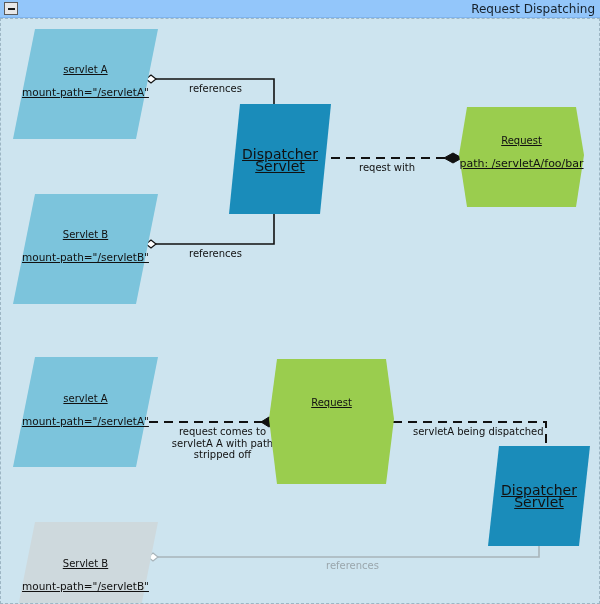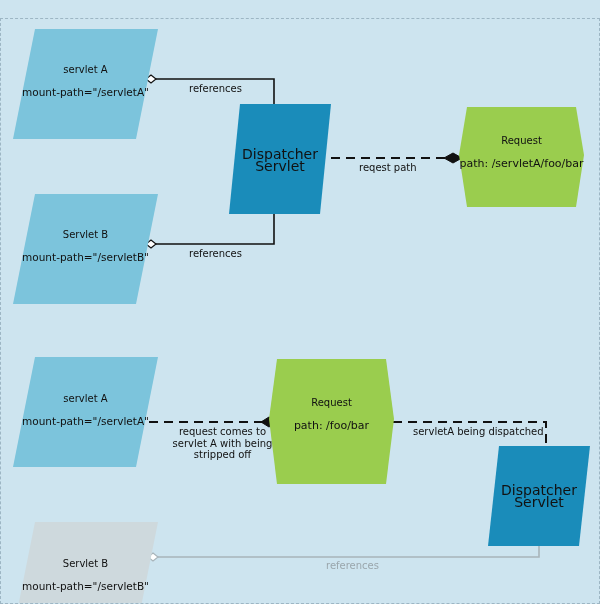--- a/index.html
+++ b/index.html
@@ -83,20 +83,21 @@
     height: 100%;
   }
   .node .node-label {
     position: absolute;
     left: 0;
     width: 100%;
     text-align: center;
     color: #111111;
     white-space: nowrap;
     pointer-events: none;
+    text-decoration: underline;
   }
   .servlet-node .node-title,
   .dispatcher-node .node-title,
   .request-node .node-title {
     font-size: 10px;
   }
   .servlet-node .node-sub {
     font-size: 10.5px;
   }
   .request-node .node-sub {
@@ -119,20 +120,26 @@
   }
   .edge-label.muted {
     color: #9aa6ac;
   }
 </style>
 </head>
 <body>
 
 <div id="app-window">
 
+  <div id="title-bar">
+    <div id="minimize-button">
+      <div class="bar"></div>
+    </div>
+    <div id="title-text">Request Dispatching</div>
+  </div>
 
   <div id="canvas">
 
     <svg id="edges-layer" viewBox="0 0 600 586" width="600" height="586">
 
       <g>
         <path d="M 153,60 L 273,60 L 273,115" fill="none" stroke="#111111" stroke-width="1.6"></path>
         <polygon points="145,60 150,56 155,60 150,64" fill="#ffffff" stroke="#111111" stroke-width="1.2"></polygon>
       </g>
 
@@ -158,24 +165,24 @@
       <g>
         <path d="M 155,538 L 538,538 L 538,500" fill="none" stroke="#a8b4ba" stroke-width="1.6"></path>
         <polygon points="147,538 152,534 157,538 152,542" fill="#ffffff" stroke="#a8b4ba" stroke-width="1.2"></polygon>
       </g>
     </svg>
 
     <div class="edge-label" style="left:188px; top:64px;">references</div>
 
     <div class="edge-label" style="left:188px; top:229px;">references</div>
 
-    <div class="edge-label" style="left:358px; top:143px;">reqest path</div>
+    <div class="edge-label" style="left:358px; top:143px;">reqest with</div>
 
     <div class="edge-label" style="left:164px; top:407px; width:115px;">request comes to
-servlet A with being
+servletA A with path
 stripped off</div>
 
     <div class="edge-label" style="left:412px; top:407px;">servletA being dispatched</div>
 
     <div class="edge-label muted" style="left:325px; top:541px;">references</div>
 
     <div class="node servlet-node" style="left:12px; top:10px; width:145px; height:110px;">
       <svg class="shape" viewBox="0 0 145 110" preserveAspectRatio="none">
         <polygon points="22,0 145,0 123,110 0,110" fill="#7cc4dc"></polygon>
       </svg>
@@ -221,21 +228,20 @@
       </svg>
       <div class="node-label node-title" style="top:36px;">Servlet B</div>
       <div class="node-label node-sub" style="top:58px;">mount-path="/servletB"</div>
     </div>
 
     <div class="node request-node" style="left:268px; top:340px; width:125px; height:125px;">
       <svg class="shape" viewBox="0 0 125 125" preserveAspectRatio="none">
         <polygon points="8,0 117,0 125,60 117,125 8,125 0,60" fill="#9acd4e"></polygon>
       </svg>
       <div class="node-label node-title" style="top:38px;">Request</div>
-      <div class="node-label node-sub" style="top:60px;">path: /foo/bar</div>
     </div>
 
     <div class="node dispatcher-node" style="left:487px; top:427px; width:102px; height:100px;">
       <svg class="shape" viewBox="0 0 102 100" preserveAspectRatio="none">
         <polygon points="11,0 102,0 91,100 0,100" fill="#1a8cba"></polygon>
       </svg>
       <div class="node-label node-title" style="top:38px;">Dispatcher
 Servlet</div>
     </div>
 

